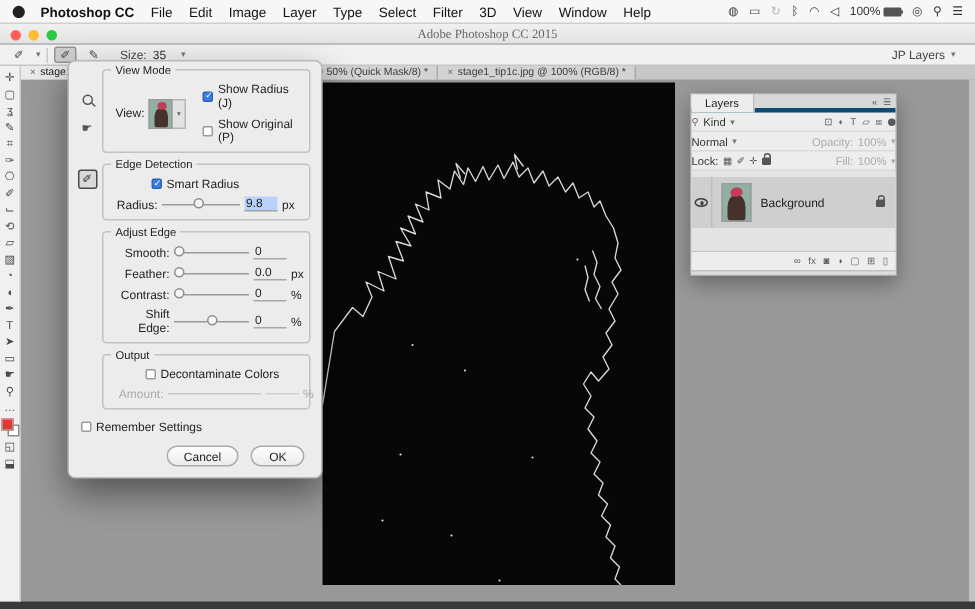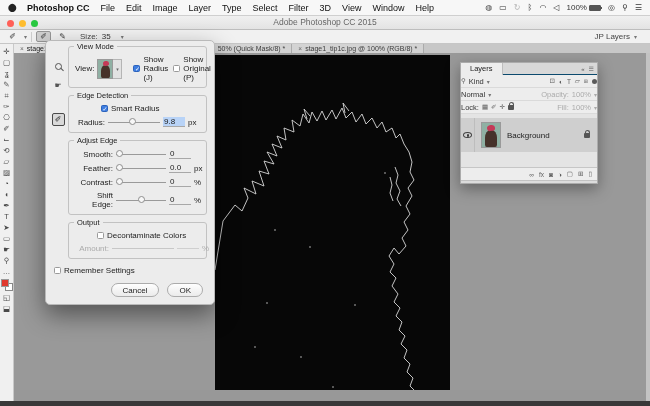--- a/index.html
+++ b/index.html
@@ -20,21 +20,21 @@
   .battery { display:flex; align-items:center; gap:2px; }
   .battery-body { width:12px; height:6px; border:1px solid #555; border-radius:1px; background:#555;
                   position:relative; }
   .battery-body::after { content:""; position:absolute; right:-2px; top:1px; width:1.5px; height:2px; background:#555; }
 
   
   .titlebar { position:absolute; top:16px; left:0; right:0; height:14px;
               background:linear-gradient(#f0f0f0,#e3e3e3); border-bottom:1px solid #bdbdbd; z-index:60; }
   .traffic { position:absolute; left:7px; top:3.5px; display:flex; gap:5px; }
   .light { width:7px; height:7px; border-radius:50%; }
-  .title-text { text-align:center; font-size:8.5px; color:#666; line-height:13px; }
+  .title-text { text-align:center; font-size:8.5px; color:#666; line-height:13px;font-family:Liberation Serif, serif; }
 
   
   .optionsbar { position:absolute; top:30px; left:0; right:0; height:14px; background:#f1f1f1;
                 border-bottom:1px solid #c6c6c6; display:flex; align-items:center; gap:4px;
                 font-size:8px; color:#333; padding:0 5px; z-index:55; }
   .ob-sep { width:1px; height:10px; background:#cdcdcd; }
   .ob-btn { width:15px; height:11px; display:flex; align-items:center; justify-content:center;
             font-size:8px; border-radius:2px; color:#444; }
   .ob-btn.active { background:#cfcfcf; border:1px solid #969696; }
   .chev { font-size:6px; color:#777; }
@@ -118,21 +118,21 @@
               display:flex; align-items:center; padding:0 4px; gap:4px; }
   .dropdown .dd-val { flex:1; }
   .btn-row { display:flex; justify-content:flex-end; gap:8px; padding:1px 4px 0 0; }
   .btn { border:1px solid #ababab; border-radius:8px; background:linear-gradient(#fefefe,#ebebeb);
          padding:1.5px 11px; font-size:8px; color:#222; }
 
   
   .layers-panel { position:absolute; left:460px; top:62px; width:138px; z-index:50;
                   background:#ededed; border:1px solid #ababab; box-shadow:0 5px 14px rgba(0,0,0,.35);
                   font-size:7.5px; color:#333; }
-  .lp-header { height:12px; background:#d8d8d8; border-bottom:1px solid #0c4a6e; position:relative; }
+  .lp-header { height:12px; background:#d8d8d8; border-bottom:3px solid #0c4a6e; position:relative; }
   .lp-tab { position:absolute; left:0; top:0; height:12px; line-height:12px; padding:0 9px;
             background:#ededed; border-right:1px solid #bdbdbd; color:#222; }
   .lp-header-icons { position:absolute; right:3px; top:0; line-height:12px; font-size:6px; color:#555;
                      display:flex; gap:4px; }
   .lp-row { height:13px; display:flex; align-items:center; gap:3px; padding:0 0;
             border-bottom:1px solid #dadada; }
   .lp-ic { font-size:6.5px; color:#5a5a5a; }
   .lp-dot { width:5px; height:5px; border-radius:50%; background:#5b5b5b; margin-left:1px; }
   .lp-spacer { flex:1; }
   .lp-list { height:53px; background:#e4e4e4; position:relative; }
@@ -301,21 +301,21 @@
     <div class="dialog-content">
 
       <div class="group">
         <span class="group-title">View Mode</span>
         <div class="row">
           <span style="width:24px;text-align:right;">View:</span>
           <span class="view-thumb-wrap">
             <span class="dog-thumb" style="width:16px;height:20px;"></span>
             <span class="thumb-chev">▾</span>
           </span>
-          <span style="display:flex;flex-direction:row;gap:5px;margin-left:8px;">
+          <span style="display:flex;flex-direction:column;gap:5px;margin-left:8px;">
             <span class="row">
               <span class="cb checked"></span>
               <span>Show Radius (J)</span>
             </span>
             <span class="row">
               <span class="cb"></span>
               <span>Show Original (P)</span>
             </span>
           </span>
         </div>

